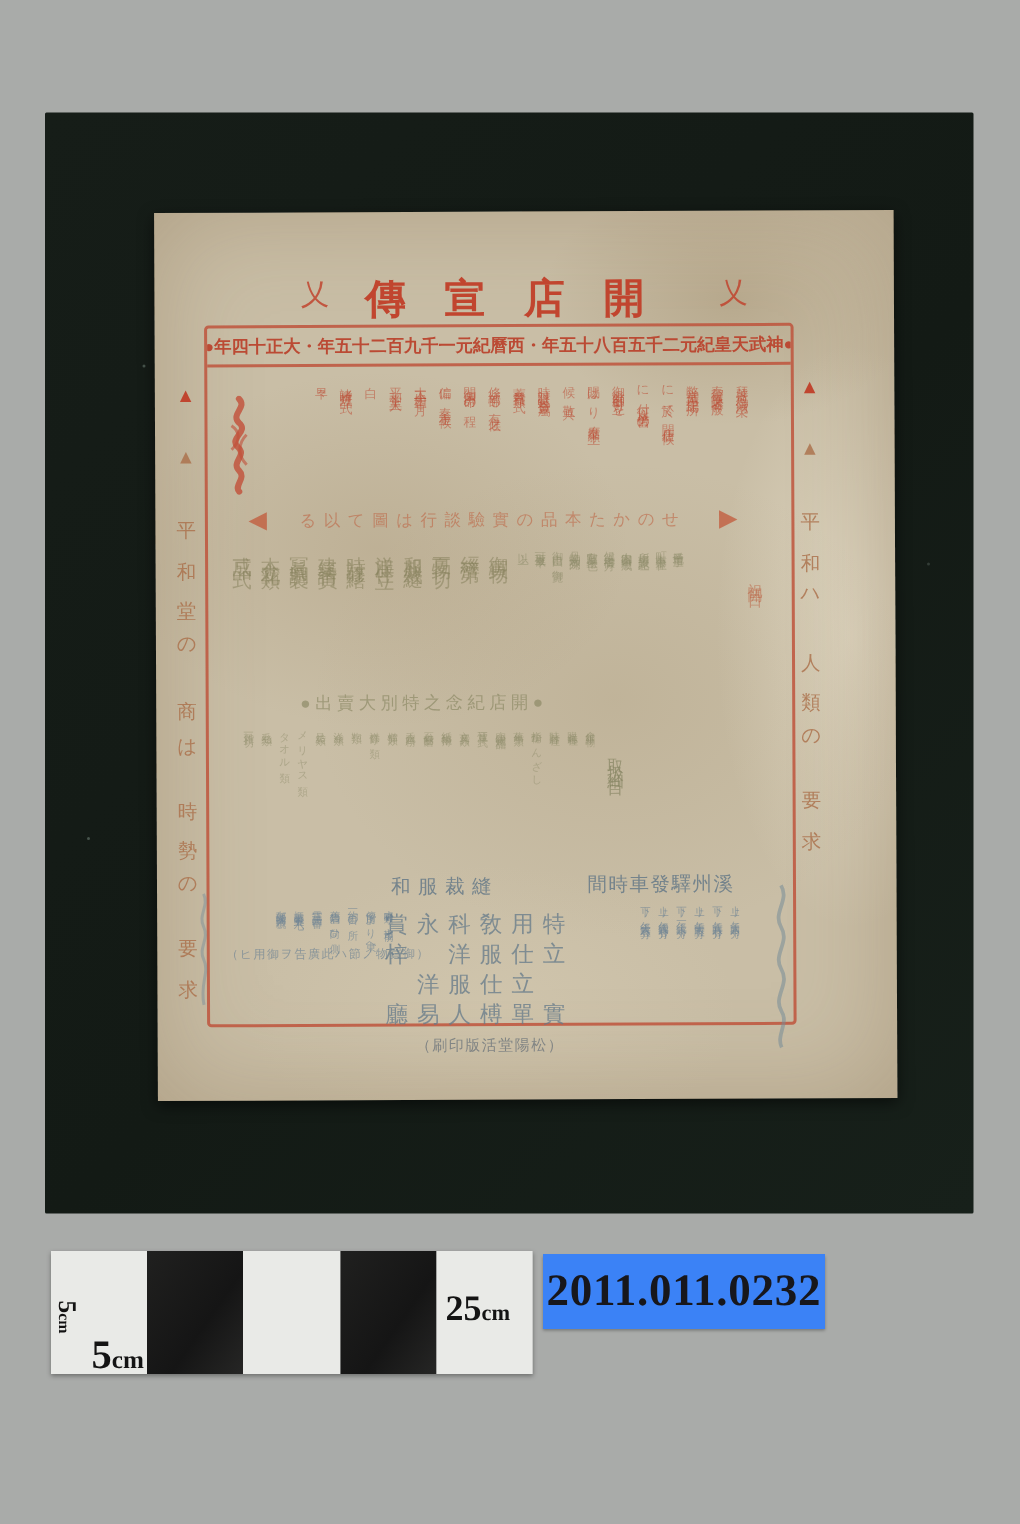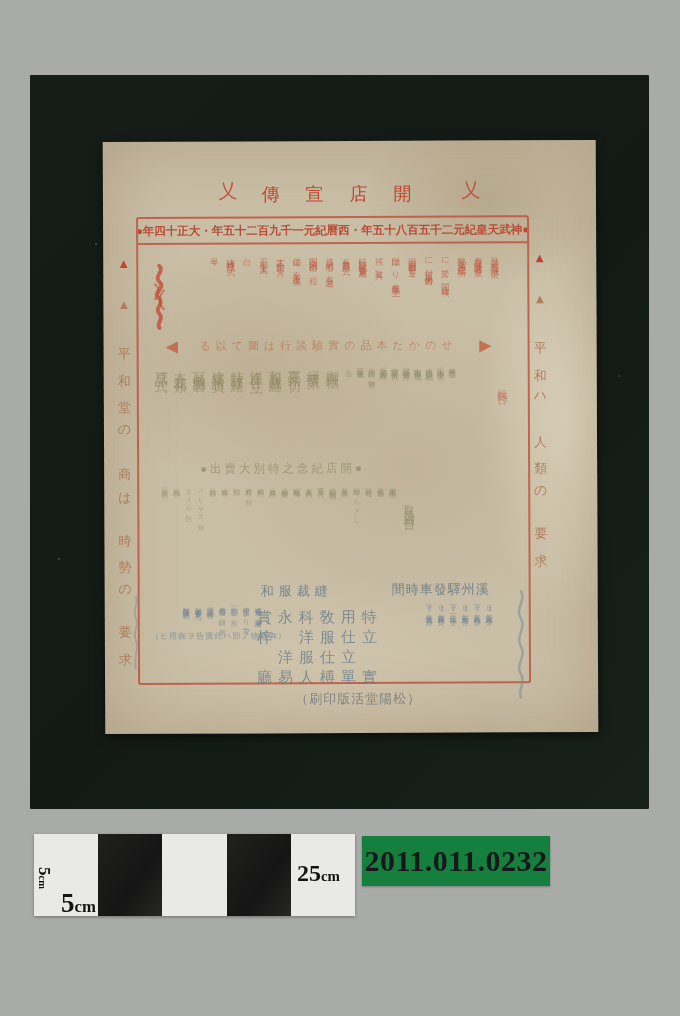--- a/index.html
+++ b/index.html
@@ -10,21 +10,21 @@
     background:
       radial-gradient(ellipse 180px 120px at 78% 10%, rgba(146,124,88,.30), transparent 70%),
       radial-gradient(ellipse 240px 170px at 30% 38%, rgba(150,128,92,.22), transparent 70%),
       radial-gradient(ellipse 280px 220px at 62% 55%, rgba(152,132,96,.18), transparent 72%),
       radial-gradient(ellipse 120px 260px at 94% 48%, rgba(238,231,212,.55), transparent 75%),
       radial-gradient(ellipse 220px 130px at 45% 90%, rgba(216,205,180,.45), transparent 75%),
       #c9bea6;
     box-shadow:0 3px 10px rgba(0,0,0,.55), inset 0 0 70px rgba(118,94,60,.30);}
   
   .title-row{position:absolute;left:0;top:40px;width:100%;display:flex;justify-content:center;align-items:center;gap:24px;color:#c1452f;}
-  .title-ch{font-size:18px;font-weight:400;letter-spacing:0;}
+  .title-ch{font-size:27px;font-weight:700;letter-spacing:0;}
   .title-orn{font-size:19px;opacity:.85;transform:translateY(-3px);}
   
   .red-box{position:absolute;left:33px;top:75px;width:389px;height:464px;border:2px solid rgba(190,84,60,.85);border-radius:3px;}
   .date-band{position:absolute;left:0;top:0;width:100%;height:24px;border-bottom:2px solid rgba(190,84,60,.85);
     display:flex;align-items:center;justify-content:center;font-size:11.5px;font-weight:700;color:#bb4a34;white-space:nowrap;overflow:hidden;}
   
   .cols{position:absolute;display:flex;flex-direction:row-reverse;justify-content:flex-start;align-items:flex-start;overflow:hidden;}
   .vcol{writing-mode:vertical-rl;text-orientation:upright;line-height:1;display:inline-block;}
   .red-cols{gap:8px;font-size:8.5px;color:rgba(187,70,48,.52);letter-spacing:2px;}
   .green-lg{gap:6px;font-size:13px;color:rgba(134,130,92,.55);letter-spacing:3px;}
@@ -33,31 +33,31 @@
   .blue-sm{gap:5px;font-size:7px;color:rgba(112,133,148,.62);letter-spacing:1px;}
   .slogan{position:absolute;writing-mode:vertical-rl;text-orientation:upright;font-size:13px;letter-spacing:26px;line-height:1;}
   .slogan .tri{color:#c0452f;}
   .heading-arrows{position:absolute;display:flex;align-items:center;color:rgba(193,88,58,.75);}
   .heading-arrows .mid{flex:1;text-align:center;font-size:11px;letter-spacing:5px;color:rgba(190,95,62,.55);white-space:nowrap;overflow:hidden;}
   .green-heading{position:absolute;font-size:11.5px;letter-spacing:3px;color:rgba(134,133,95,.62);white-space:nowrap;}
   .vlabel{position:absolute;writing-mode:vertical-rl;text-orientation:upright;line-height:1;}
   .blue-heading{position:absolute;font-size:13px;color:rgba(96,118,134,.8);white-space:nowrap;}
   .blue-rows{position:absolute;color:rgba(100,122,138,.75);}
   .brow{display:block;font-size:15px;letter-spacing:6px;line-height:20px;white-space:nowrap;}
-  .print-line{position:absolute;font-size:13px;color:rgba(98,108,118,.7);letter-spacing:1px;white-space:nowrap;margin-left:18px;}
+  .print-line{position:absolute;font-size:10px;color:rgba(98,108,118,.7);letter-spacing:1px;white-space:nowrap;}
   .scribble{position:absolute;}
   
   .strip{position:absolute;left:34px;top:834px;width:321px;height:82px;display:flex;box-shadow:0 1px 3px rgba(0,0,0,.35);}
   .seg{flex:1;}
   .seg.w{background:#e9eae7;}
   .seg.b{background:linear-gradient(125deg,#20201f,#151515 60%,#262625);}
   .scale-label{position:absolute;font-family:"Liberation Serif",serif;font-weight:700;color:#141414;line-height:1;}
   .scale-label .unit{font-size:.62em;}
   .rot90{transform:rotate(90deg);transform-origin:0 0;}
-  .acc-box{position:absolute;left:362px;top:836px;width:188px;height:50px;background:#15803d;display:flex;align-items:center;justify-content:center;box-shadow:0 1px 2px rgba(0,0,0,.3);}
+  .acc-box{position:absolute;left:362px;top:836px;width:188px;height:50px;background:#3b82f6;display:flex;align-items:center;justify-content:center;box-shadow:0 1px 2px rgba(0,0,0,.3);}
   .acc-num{font-family:"Liberation Serif",serif;font-weight:700;font-size:30px;color:#17171c;letter-spacing:.5px;white-space:nowrap;}
 </style>
 </head>
 <body>
 
 <div class="photo">
 
   <div class="mat">
     <div class="speck" style="left:65px;top:168px;"></div>
     <div class="speck" style="left:28px;top:483px;"></div>

